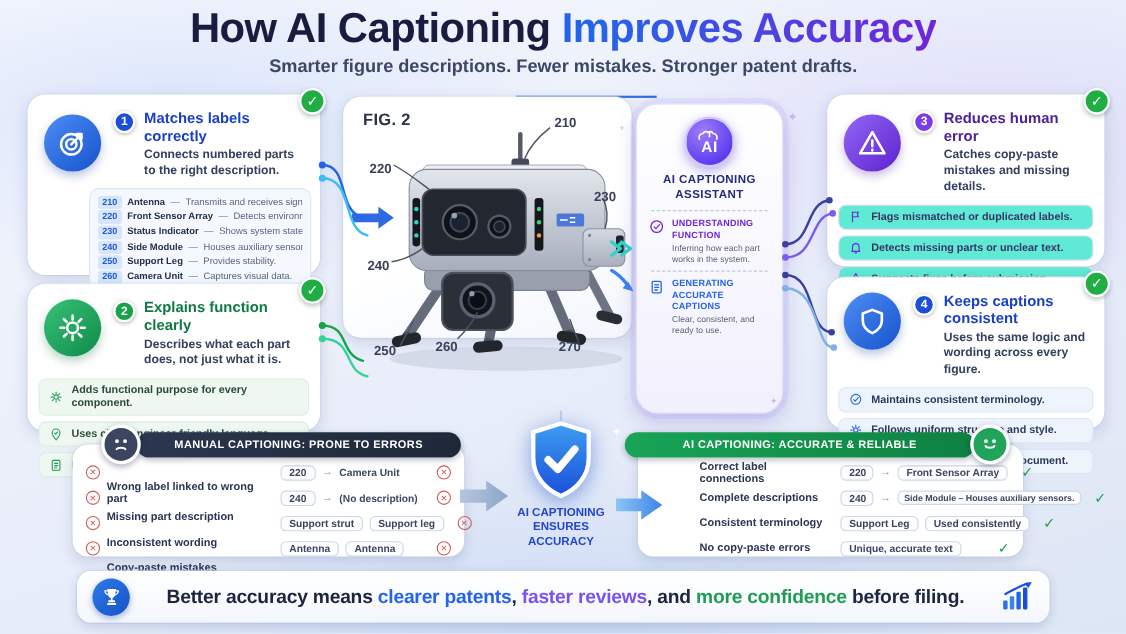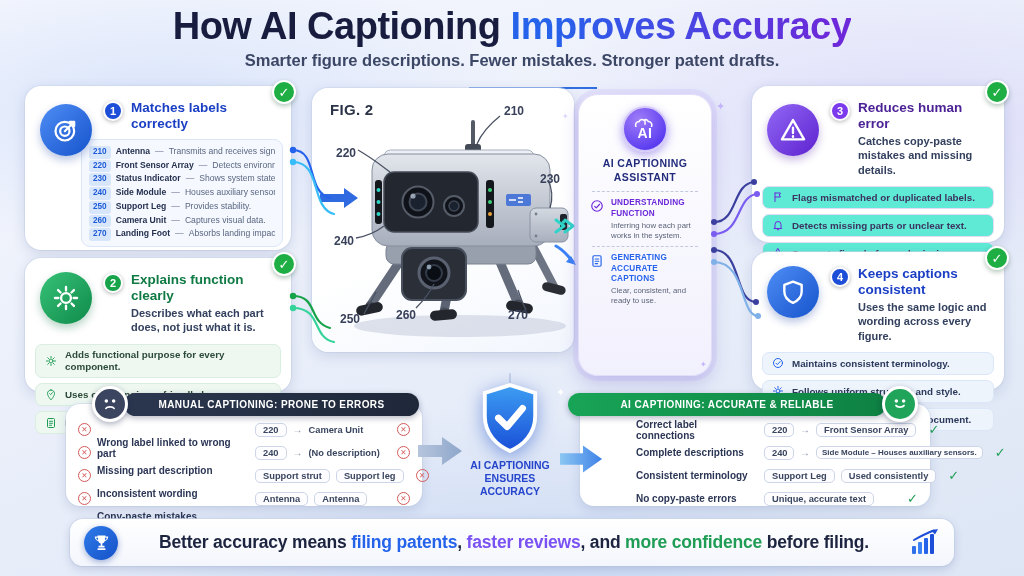--- a/index.html
+++ b/index.html
@@ -72,21 +72,21 @@
   .irow {
     display:flex; align-items:center; gap:8px; border-radius:7px;
     padding:4.5px 9px; margin-bottom:5px; font-size:9.8px; font-weight:600; line-height:1.2;
   }
   .irow svg { flex:none; }
   .p2 .irow { background:#eef8f1; border:1px solid #d9eee0; color:#2b4a38; }
   .p3 .irow { background:#5eead4; border:1px solid #e3daf6; color:#3c3360; }
   .p4 .irow { background:#eef4fc; border:1px solid #dbe7f8; color:#2b3a5c; }
   .ic-g { color:#1f9d55; } .ic-p { color:#6d28d9; } .ic-b { color:#2563eb; } .ic-n { color:#1c2450; }
   
-  .figpanel { left:312px; top:88px; width:262px; height:264px;
+  .figpanel { left:312px; top:88px; width:262px; height:219px;
     background:linear-gradient(160deg,#ffffff 55%,#f2f6fd); }
   .figlabel { position:absolute; left:18px; top:13px; font-size:15px; font-weight:800; color:#2b3347; letter-spacing:.3px; }
   .robot { position:absolute; left:8px; top:26px; width:250px; height:250px; overflow:visible; }
   .callout { position:absolute; font-size:12px; font-weight:700; color:#39415a; z-index:3; }
   
   .aipanel {
     left:578px; top:94px; width:134px; height:282px; border-radius:20px;
     background:linear-gradient(180deg,#ffffff,#f1f0fd);
     border:1.5px solid #e2defa;
     box-shadow:0 0 0 5px rgba(167,139,250,.14), 0 8px 18px rgba(80,60,180,.22);
@@ -168,20 +168,21 @@
       <svg width="28" height="28" viewBox="0 0 24 24" fill="none" stroke="#fff" stroke-width="1.9" stroke-linecap="round">
           <circle cx="11" cy="13" r="8"></circle>
           <circle cx="11" cy="13" r="4"></circle>
           <path d="M11 13L19 5M19 5h-3.6M19 5v3.6"></path>
         </svg>
     </div>
     <div class="phead">
       <span class="numbadge nblue">1</span>
       <div>
         <div class="ptitle tblue">Matches labels correctly</div>
+        <div class="pdesc">Connects numbered parts to the right description.</div>
       </div>
     </div>
     <div class="partlist">
       <div class="partrow">
           <span class="pnum">210</span>
           <span class="pname">Antenna</span>
           <span class="pdash">—</span>
           <span class="pdesc2">Transmits and receives signals.</span>
         </div>
       <div class="partrow">
@@ -591,21 +592,21 @@
     </div>
   </section>
 
   <div class="footer">
     <div class="trophy">
       <svg width="19" height="19" viewBox="0 0 24 24" fill="#fff">
           <path d="M7 3h10v1.5h3.5c0 3.2-2 5.3-4.4 5.8A5.6 5.6 0 0 1 13 13.4V16h2.8v2.2H8.2V16H11v-2.6a5.6 5.6 0 0 1-3.1-3.1C5.5 9.8 3.5 7.7 3.5 4.5H7zM5.2 6c.3 1.5 1.2 2.6 2.4 3V6zm13.6 0h-2.4v3c1.2-.4 2.1-1.5 2.4-3z"></path>
           <rect x="6.8" y="19.3" width="10.4" height="2.2" rx="1"></rect>
         </svg>
     </div>
-    <div class="ftext"><span>Better accuracy means </span><span class="f-blue">filing patents</span><span>, </span><span class="f-purple">faster reviews</span><span>, and </span><span class="f-green">more confidence</span><span> before filing.</span></div>
+    <div class="ftext"><span>Better accuracy means </span><span class="f-blue">clearer patents</span><span>, </span><span class="f-purple">faster reviews</span><span>, and </span><span class="f-green">more confidence</span><span> before filing.</span></div>
     <svg width="30" height="27" viewBox="0 0 30 27">
       <rect x="2" y="17" width="4" height="8" rx="1" fill="#2f6fe8"></rect>
       <rect x="8" y="13" width="4" height="12" rx="1" fill="#3b82f6"></rect>
       <rect x="14" y="9" width="4" height="16" rx="1" fill="#2563eb"></rect>
       <rect x="20" y="5" width="4" height="20" rx="1" fill="#1d4ed8"></rect>
       <path d="M4 11C11 7 17 4 24 1.5" stroke="#1d4ed8" stroke-width="2" fill="none" stroke-linecap="round"></path>
       <polygon points="28,0 21,1.2 25,5.5" fill="#1d4ed8"></polygon>
     </svg>
   </div>
 

